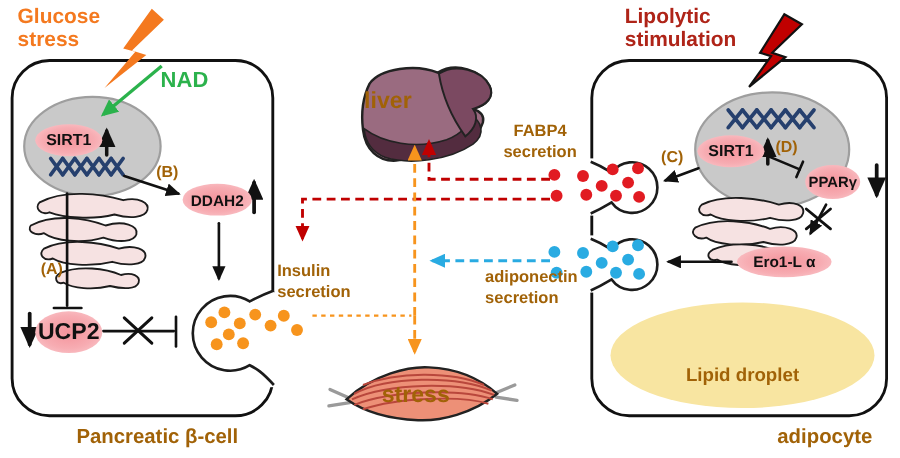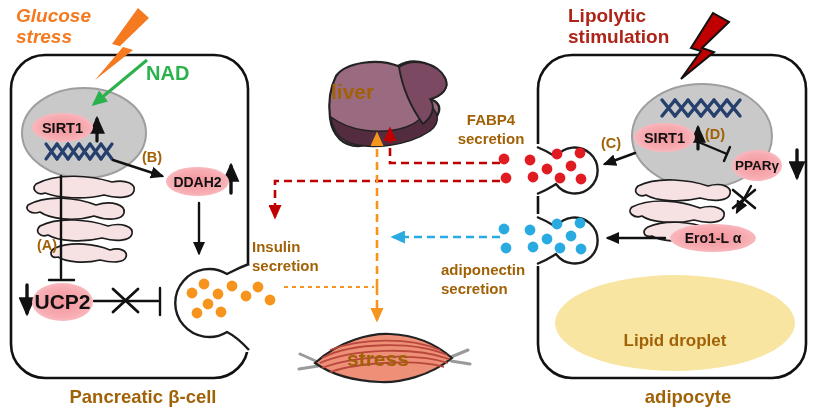--- a/index.html
+++ b/index.html
@@ -184,38 +184,38 @@
       <circle cx="533" cy="247" r="5.4"></circle>
         <circle cx="547" cy="239" r="5.4"></circle>
         <circle cx="557" cy="224" r="5.4"></circle>
       <circle cx="560" cy="248" r="5.4"></circle>
         <circle cx="571" cy="236" r="5.4"></circle>
         <circle cx="580" cy="223" r="5.4"></circle>
       <circle cx="581" cy="249" r="5.4"></circle>
     </g>
   </svg>
 
-  <div class="t stim-orange" style="left:16px;top:5px;width:98px;font-size:19px;font-style:italic;">Glucose stress</div>
+  <div class="t stim-orange" style="left:16px;top:5px;width:98px;font-size:19px;">Glucose stress</div>
   <div class="t stim-green" style="left:146px;top:62px;font-size:20px;">NAD</div>
   <div class="t stim-red" style="left:568px;top:5px;width:138px;font-size:19px;">Lipolytic stimulation</div>
 
   <div class="node" style="left:32px;top:113px;width:61px;height:29px;font-size:14.5px;">SIRT1</div>
   <div class="node" style="left:166px;top:167px;width:63px;height:29px;font-size:14px;">DDAH2</div>
   <div class="node" style="left:32px;top:283px;width:61px;height:38px;font-size:21px;">UCP2</div>
   <div class="t" style="left:37px;top:237px;font-size:14.5px;">(A)</div>
   <div class="t" style="left:142px;top:149px;font-size:14.5px;">(B)</div>
   <div class="t" style="left:252px;top:237px;width:86px;font-size:15px;line-height:19px;">Insulin secretion</div>
 
   <div class="node" style="left:634px;top:123px;width:61px;height:29px;font-size:14.5px;">SIRT1</div>
   <div class="node" style="left:732px;top:150px;width:50px;height:31px;font-size:13.5px;">PPARγ</div>
   <div class="node" style="left:670px;top:224px;width:86px;height:28px;font-size:14px;">Ero1-L α</div>
   <div class="t" style="left:601px;top:135px;font-size:14.5px;">(C)</div>
   <div class="t" style="left:705px;top:126px;font-size:14.5px;">(D)</div>
   <div class="t" style="left:450px;top:110px;width:82px;font-size:15px;line-height:19px;text-align:center;">FABP4 secretion</div>
-  <div class="t" style="left:441px;top:260px;width:112px;font-size:15px;line-height:19px;">adiponectin secretion</div>
+  <div class="t" style="left:441px;top:242px;width:112px;font-size:15px;line-height:19px;">adiponectin secretion</div>
   <div class="t" style="left:555px;top:331px;width:240px;font-size:17px;text-align:center;">Lipid droplet</div>
 
   <div class="t" style="left:331px;top:80px;font-size:21px;">liver</div>
   <div class="t" style="left:347px;top:347px;font-size:21px;">stress</div>
 
   <div class="t" style="left:38px;top:387px;width:210px;font-size:18.5px;text-align:center;">Pancreatic β-cell</div>
-  <div class="t" style="left:583px;top:387px;width:210px;font-size:18.5px;text-align:center;">adipocyte</div>
+  <div class="t" style="left:583px;top:387px;width:210px;font-size:18.5px;text-align:right;">adipocyte</div>
 </div>
 
 </body></html>

